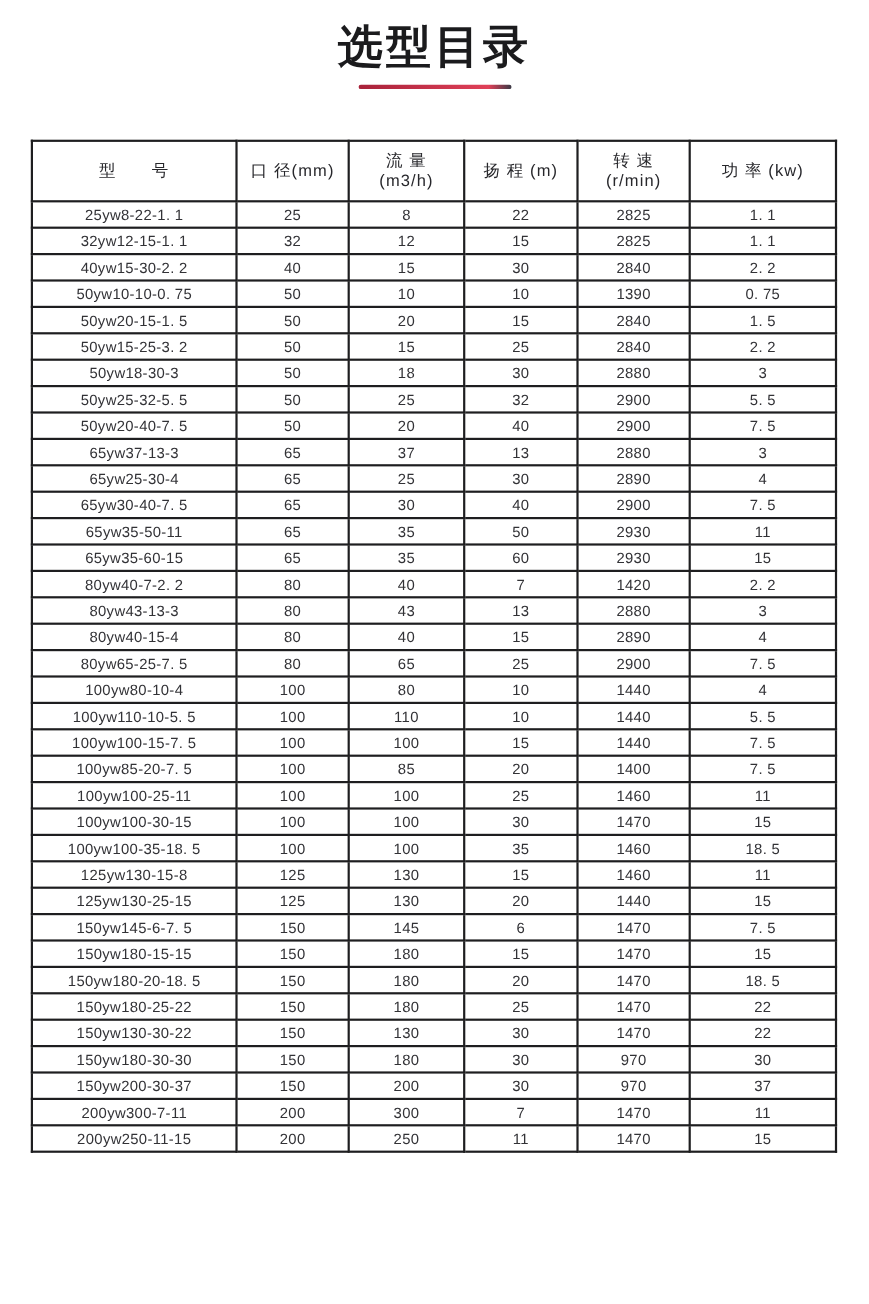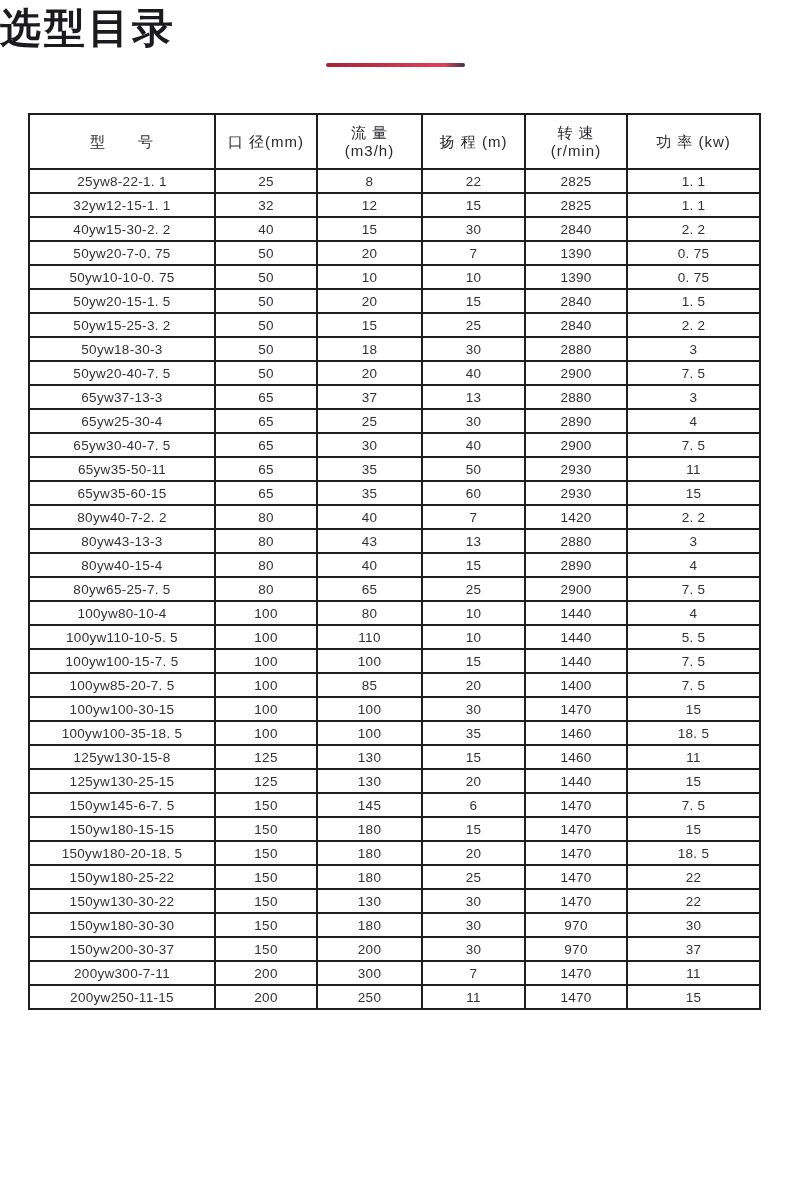--- a/index.html
+++ b/index.html
@@ -11,22 +11,22 @@
     overflow: hidden;
     font-family: "Liberation Sans", sans-serif;
   }
   .page {
     position: relative;
     width: 790px;
     height: 1185px;
   }
   .title {
     margin: 0;
-    padding-top: 4px;
-    text-align: left;
+    padding-top: 18px;
+    text-align: center;
     font-size: 41px;
     line-height: 48px;
     font-weight: 700;
     color: #1b1b1d;
     letter-spacing: 3px;
     font-family: "Liberation Sans", sans-serif;
   }
   .title-underline {
     width: 139px;
     height: 4px;
@@ -139,28 +139,20 @@
     </tr>
         <tr>
       <td>40yw15-30-2. 2</td>
       <td>40</td>
       <td>15</td>
       <td>30</td>
       <td>2840</td>
       <td>2. 2</td>
     </tr>
         <tr>
-      <td>50yw20-7-0. 75</td>
-      <td>50</td>
-      <td>20</td>
-      <td>7</td>
-      <td>1390</td>
-      <td>0. 75</td>
-    </tr>
-        <tr>
       <td>50yw10-10-0. 75</td>
       <td>50</td>
       <td>10</td>
       <td>10</td>
       <td>1390</td>
       <td>0. 75</td>
     </tr>
         <tr>
       <td>50yw20-15-1. 5</td>
       <td>50</td>
@@ -177,20 +169,28 @@
       <td>2840</td>
       <td>2. 2</td>
     </tr>
         <tr>
       <td>50yw18-30-3</td>
       <td>50</td>
       <td>18</td>
       <td>30</td>
       <td>2880</td>
       <td>3</td>
+    </tr>
+        <tr>
+      <td>50yw25-32-5. 5</td>
+      <td>50</td>
+      <td>25</td>
+      <td>32</td>
+      <td>2900</td>
+      <td>5. 5</td>
     </tr>
         <tr>
       <td>50yw20-40-7. 5</td>
       <td>50</td>
       <td>20</td>
       <td>40</td>
       <td>2900</td>
       <td>7. 5</td>
     </tr>
         <tr>
@@ -291,20 +291,28 @@
     </tr>
         <tr>
       <td>100yw85-20-7. 5</td>
       <td>100</td>
       <td>85</td>
       <td>20</td>
       <td>1400</td>
       <td>7. 5</td>
     </tr>
         <tr>
+      <td>100yw100-25-11</td>
+      <td>100</td>
+      <td>100</td>
+      <td>25</td>
+      <td>1460</td>
+      <td>11</td>
+    </tr>
+        <tr>
       <td>100yw100-30-15</td>
       <td>100</td>
       <td>100</td>
       <td>30</td>
       <td>1470</td>
       <td>15</td>
     </tr>
         <tr>
       <td>100yw100-35-18. 5</td>
       <td>100</td>

